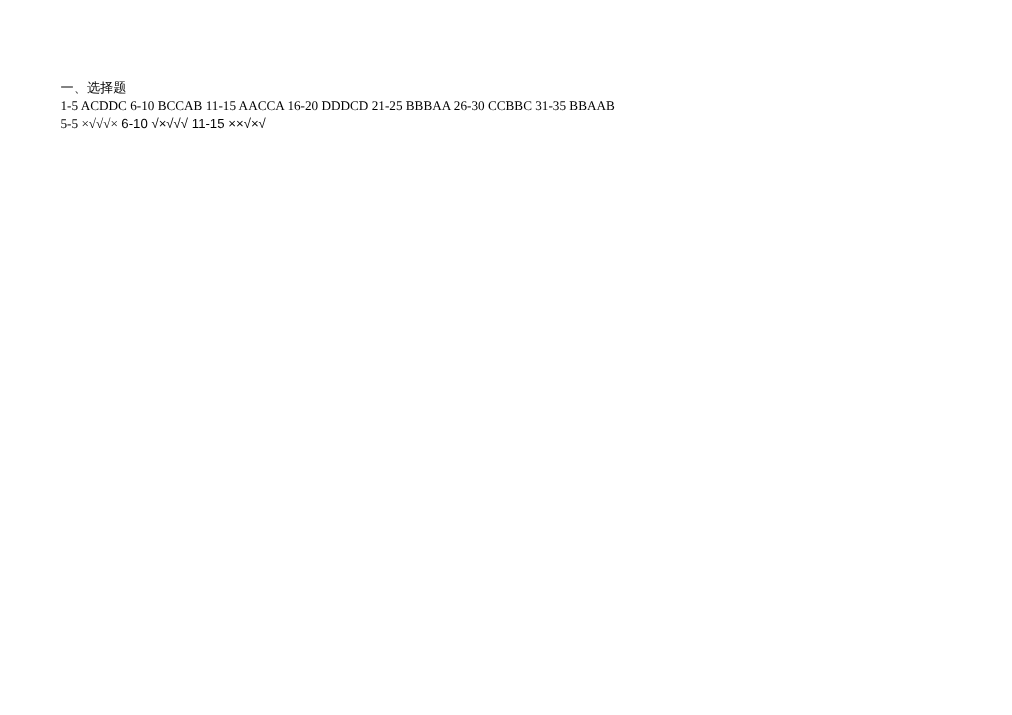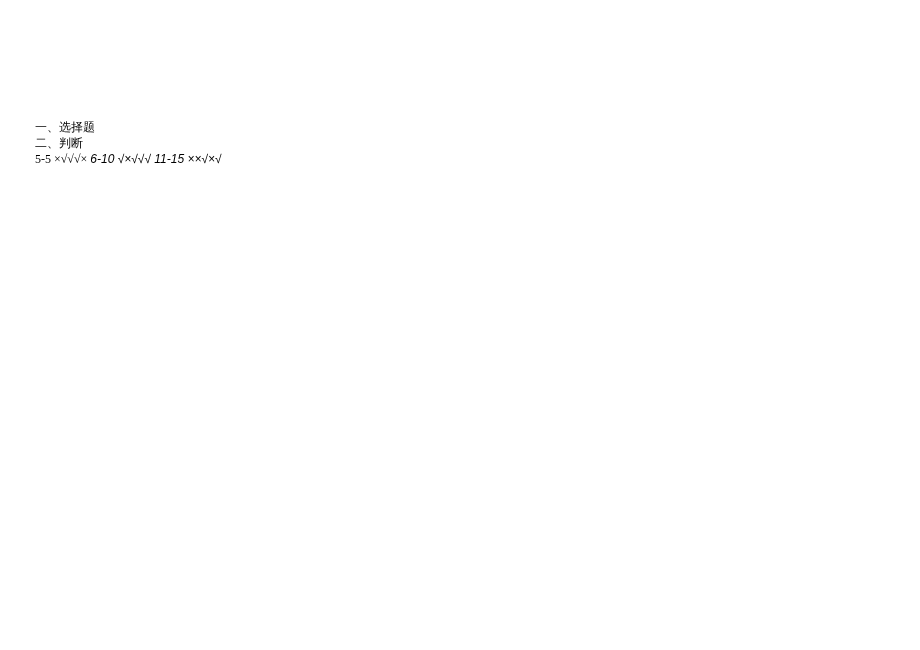--- a/index.html
+++ b/index.html
@@ -6,34 +6,34 @@
     margin: 0;
     padding: 0;
     width: 920px;
     height: 650px;
     background: #ffffff;
     font-family: "SimSun", "宋体", serif;
     font-size: 12px;
     color: #000000;
   }
   .page {
-    padding-top: 119px;
+    padding-top: 72px;
     padding-left: 35px;
     line-height: 16px;
+    margin-left: 20px;
   }
   .line {
     white-space: nowrap;
   }
   .arial {
     font-family: Arial, "Microsoft YaHei", sans-serif;
-    font-style: italic;
   }
 </style>
 </head>
 <body>
 
 <div class="page">
   <div class="line">一、选择题</div>
-  <div class="line">二、判断</div>
+  <div class="line">1-5 ACDDC  6-10 BCCAB 11-15 AACCA 16-20 DDDCD 21-25 BBBAA 26-30 CCBBC 31-35 BBAAB</div>
   <div class="line">
     <span>5-5 ×√√√× </span><span class="arial">  6-10 √×√√√   11-15 ××√×√</span>
   </div>
 </div>
 
 </body></html>

